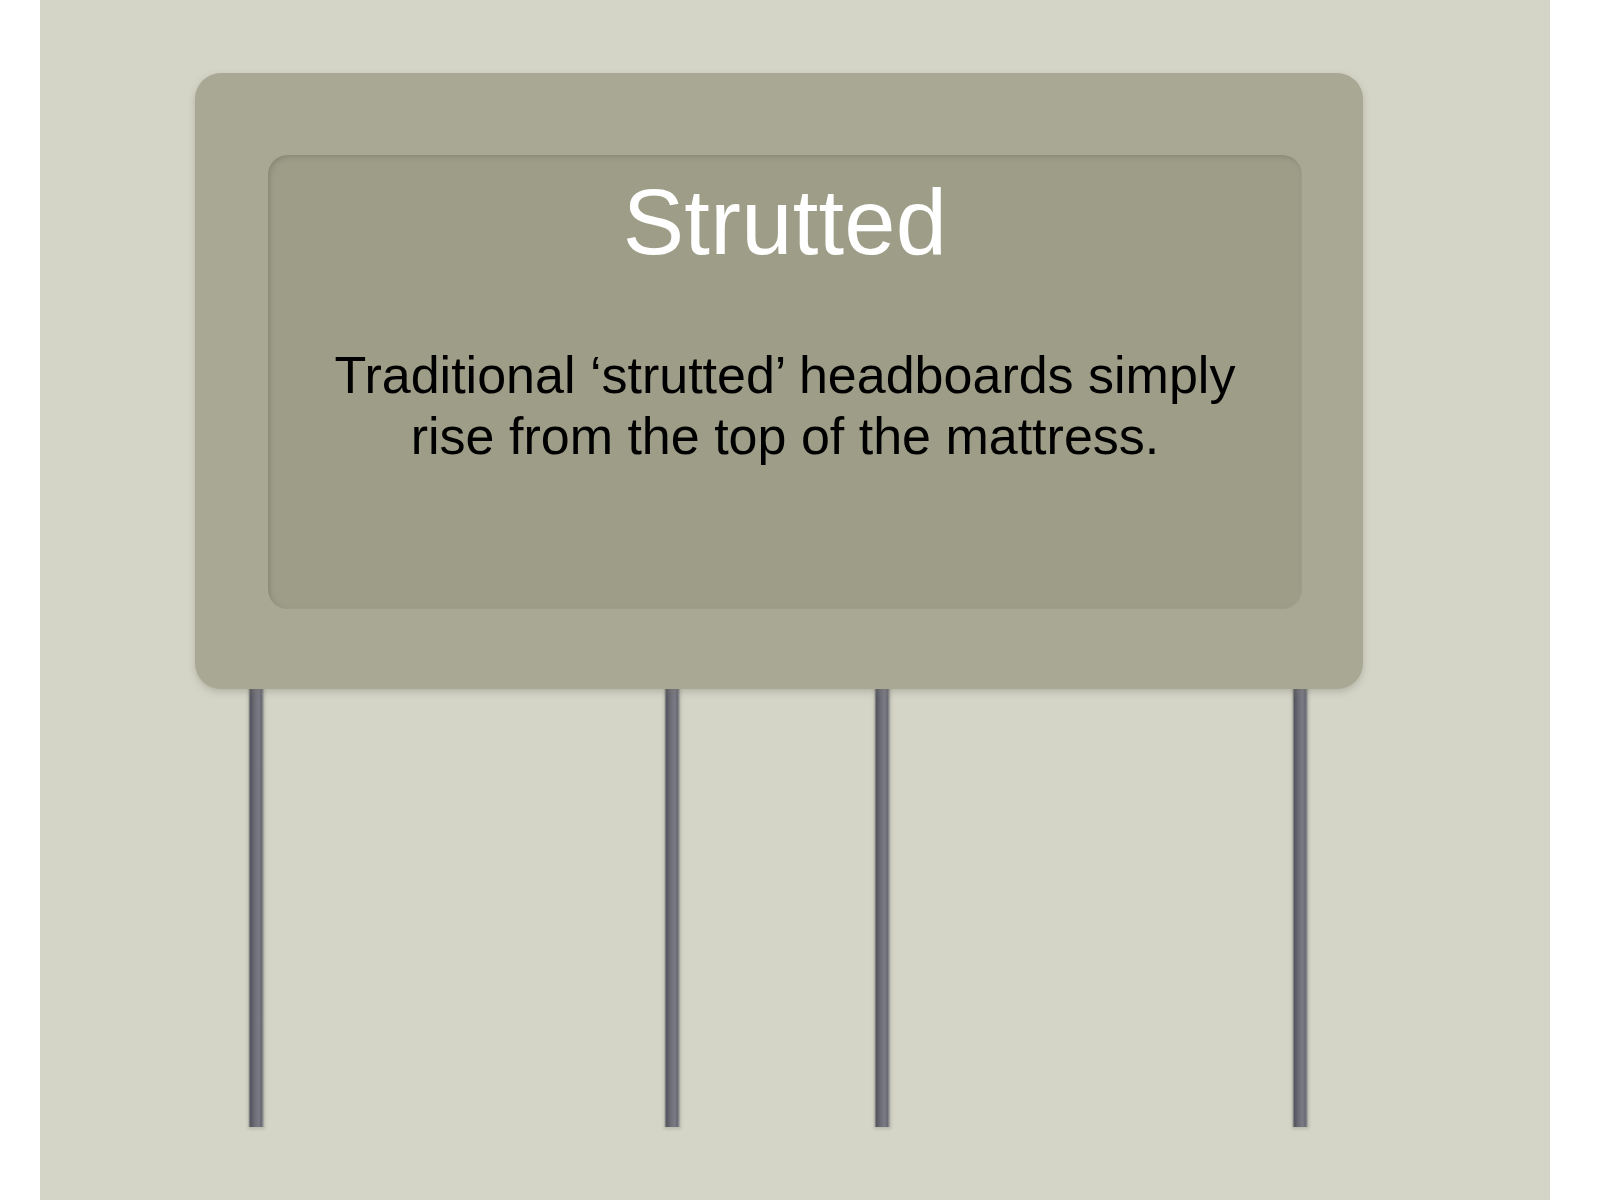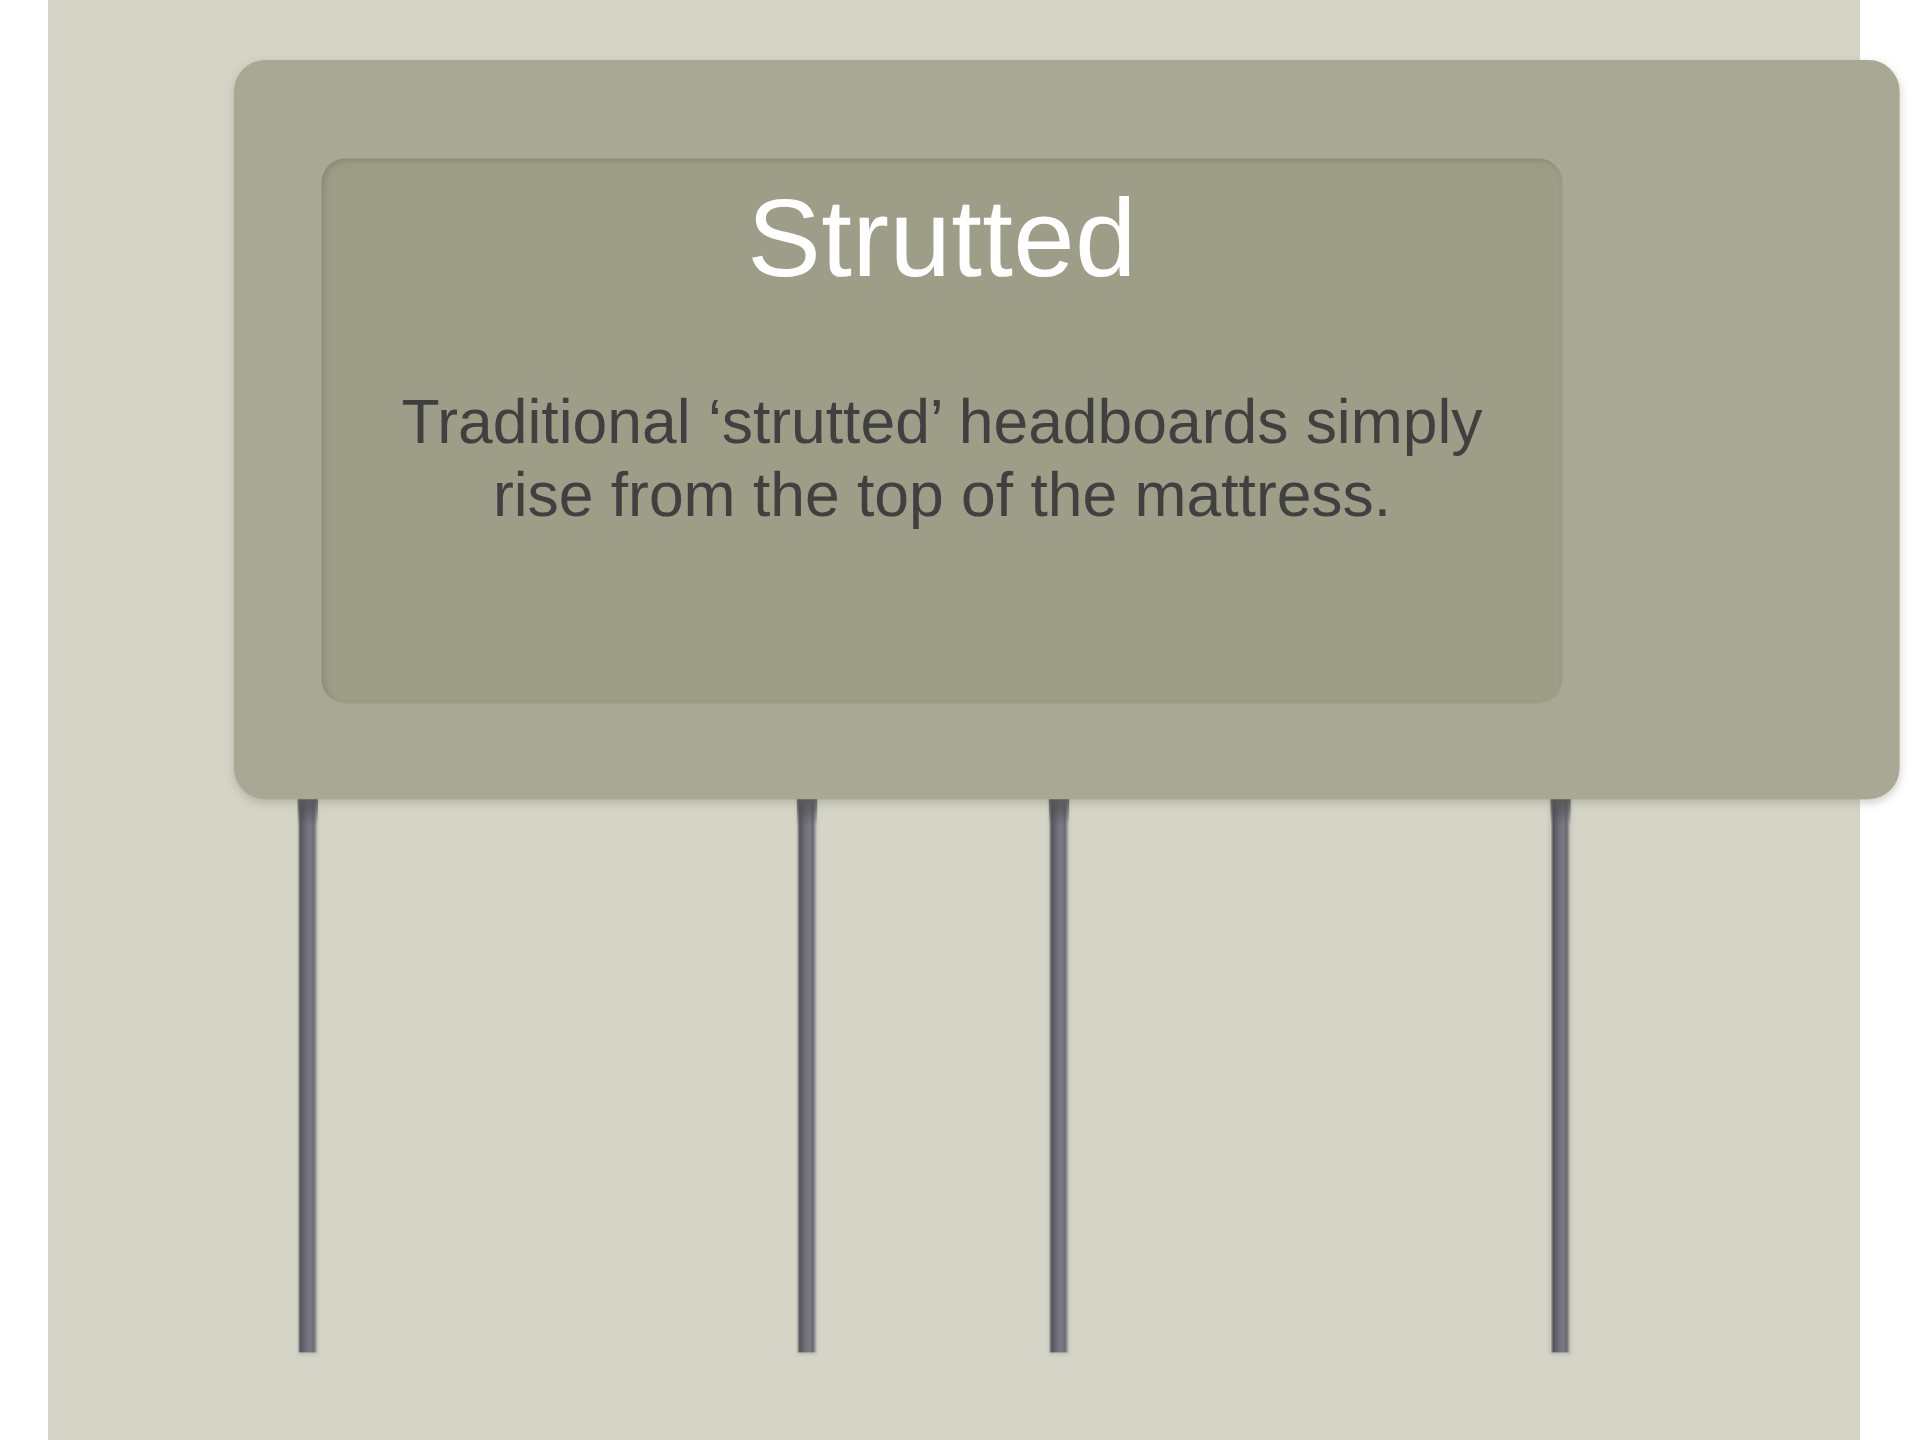--- a/index.html
+++ b/index.html
@@ -57,22 +57,22 @@
   }
   #strut-1 { left: 248px; }
   #strut-2 { left: 664px; }
   #strut-3 { left: 874px; }
   #strut-4 { left: 1292px; }
 
   
   #headboard-outer {
     position: absolute;
     left: 195px;
-    top: 50px;
-    width: 1388px;
+    top: 73px;
+    width: 1168px;
     height: 616px;
     background: #a9a894;
     border-radius: 26px;
     box-shadow: 0 3px 7px rgba(120, 120, 105, 0.35);
   }
 
   
   #headboard-inner {
     position: absolute;
     left: 73px;
@@ -100,21 +100,21 @@
     margin: 0;
     white-space: nowrap;
   }
 
   #slide-body {
     position: absolute;
     left: 40px;
     top: 190px;
     width: 954px;
     text-align: center;
-    color: #404040;
+    color: #000000;
     font-size: 52px;
     font-weight: normal;
     line-height: 1.18;
     margin: 0;
   }
 </style>
 </head>
 <body>
 
 <div id="slide">

